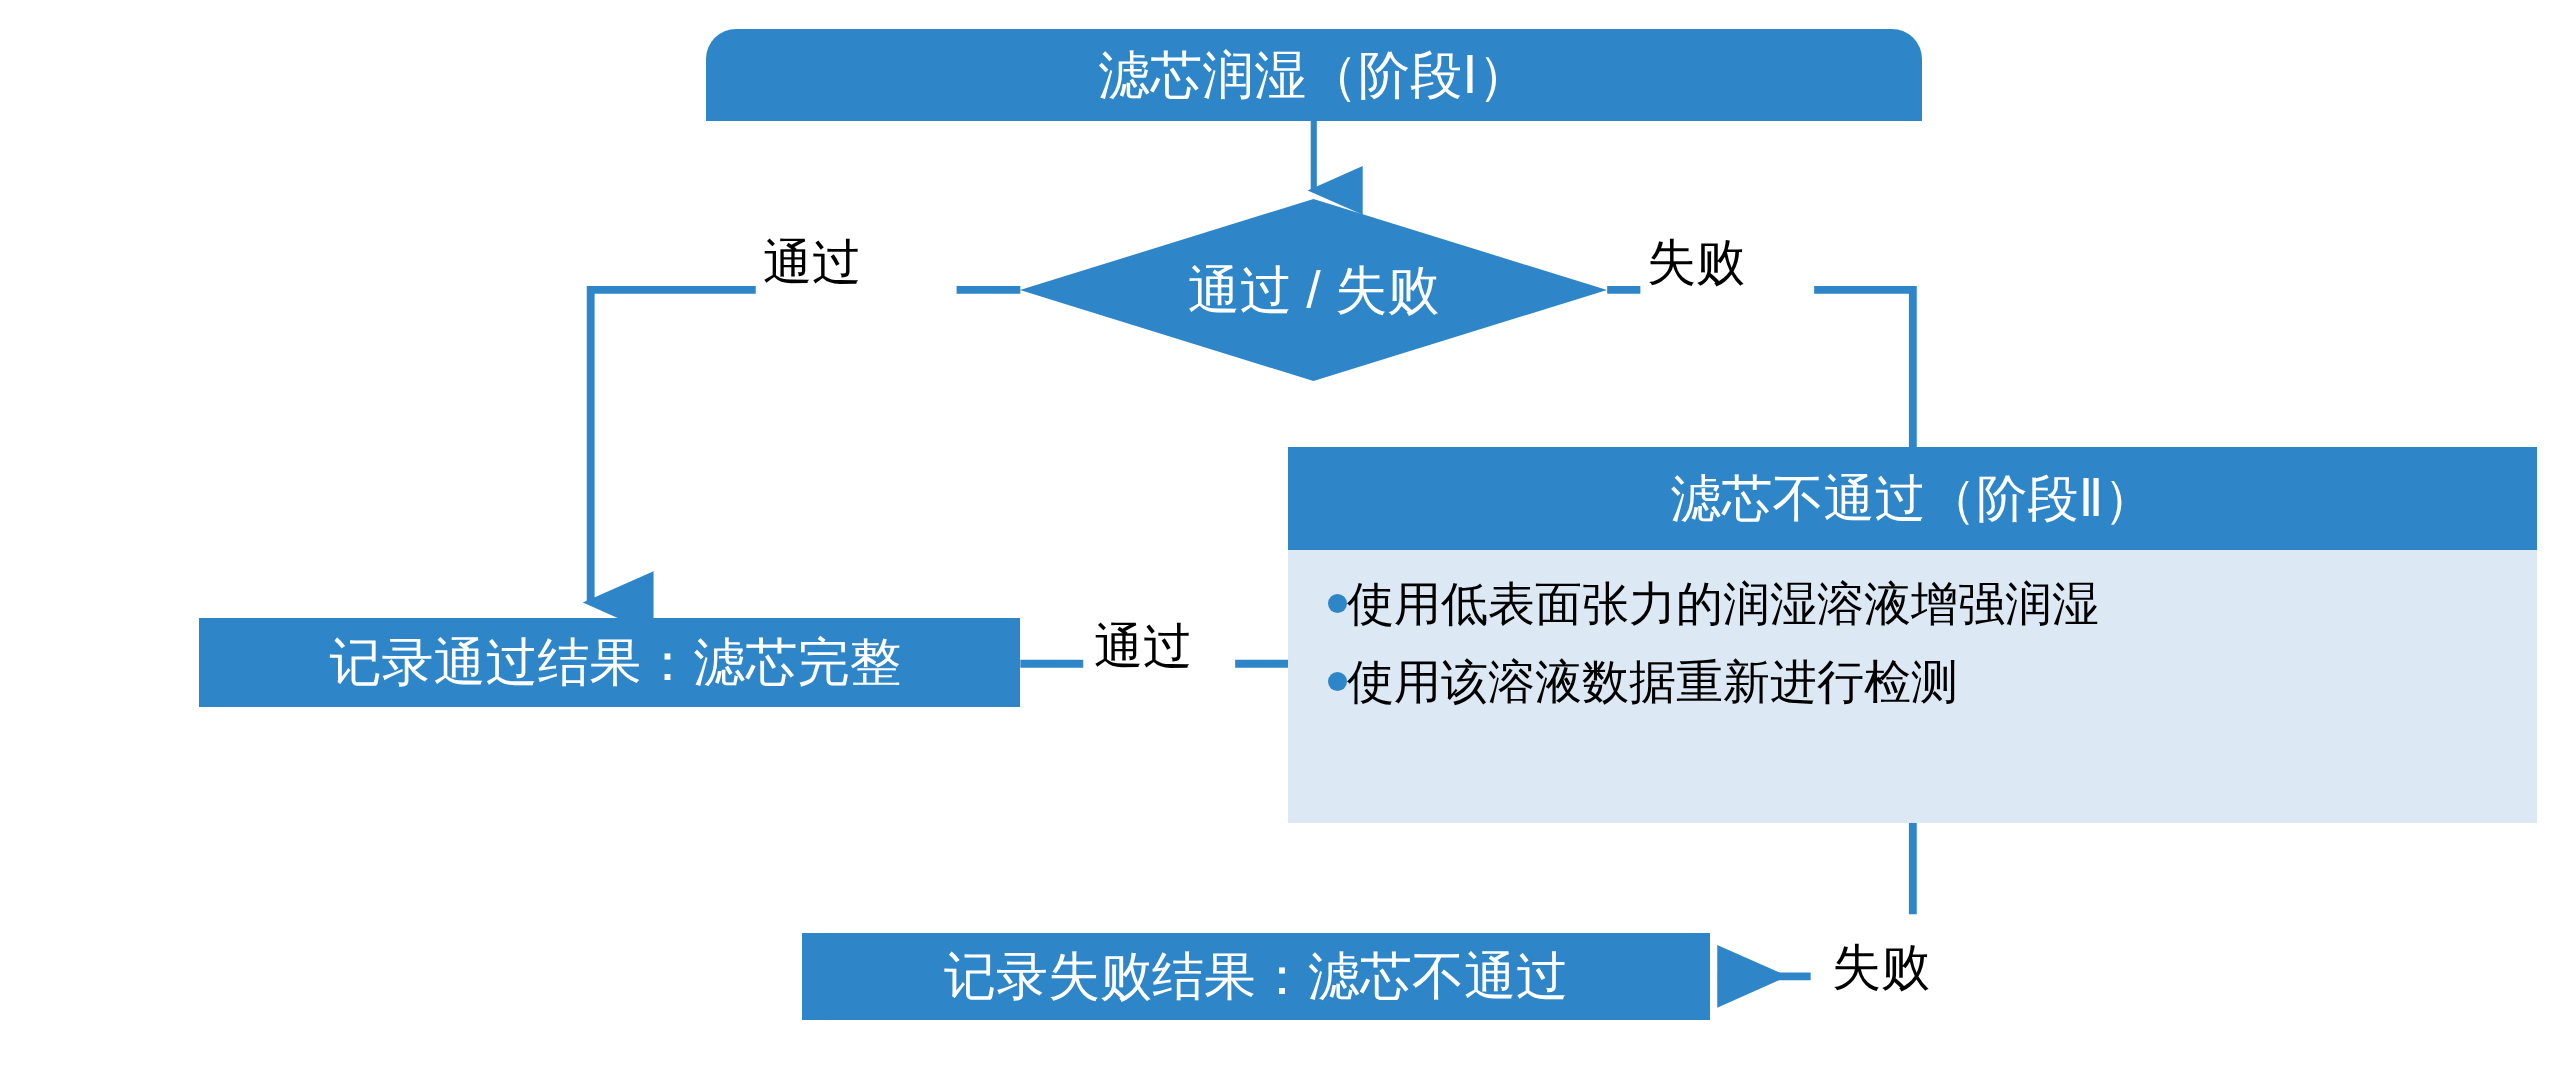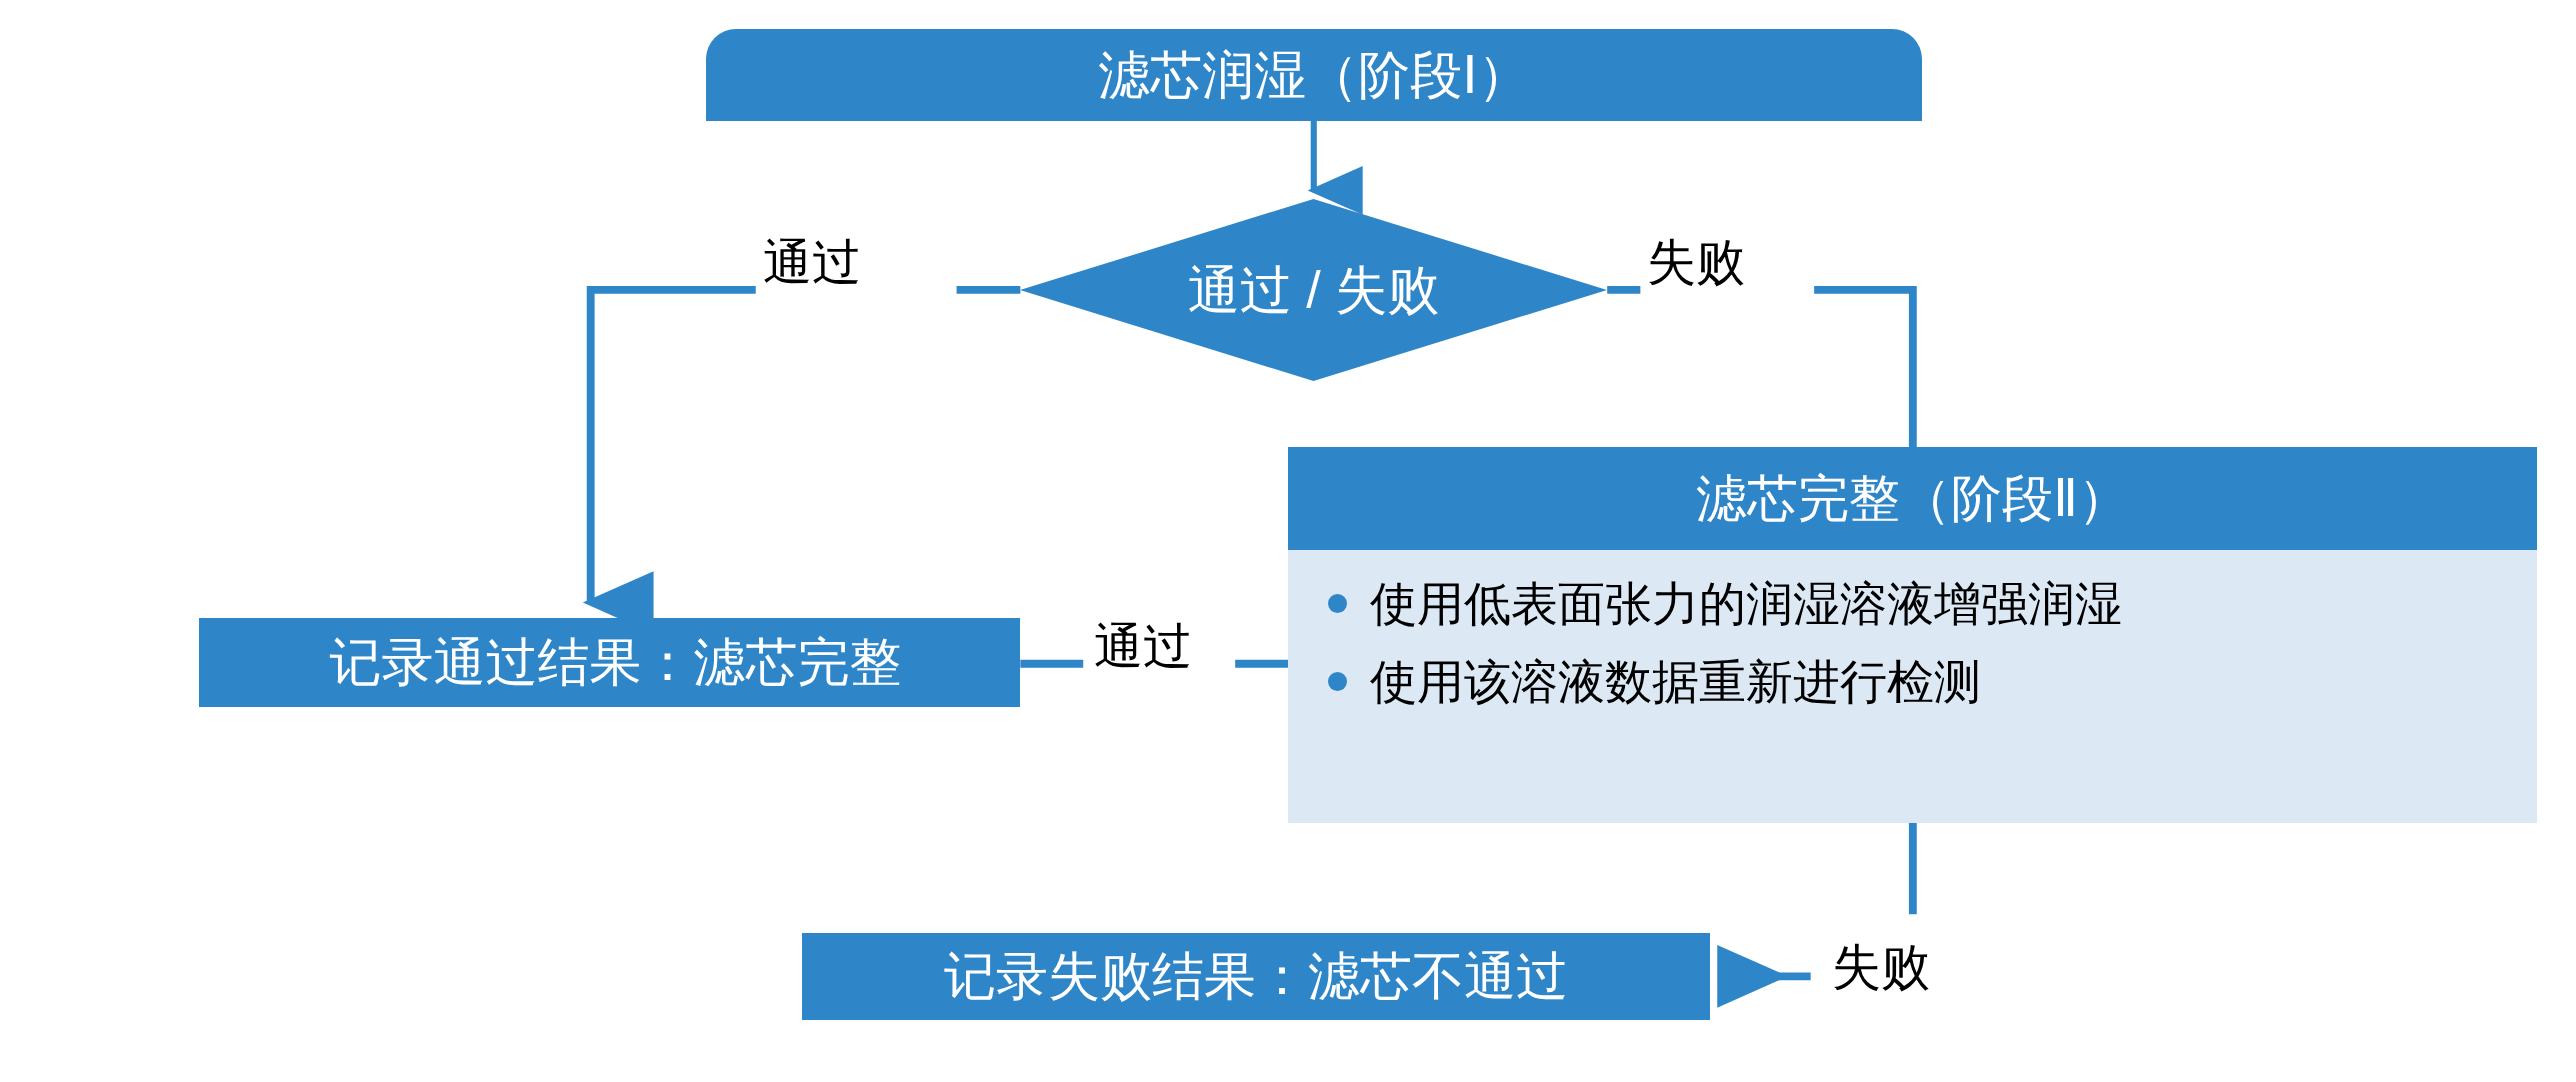--- a/index.html
+++ b/index.html
@@ -123,21 +123,20 @@
     padding: 12.2px 35px 0 40px;
     box-sizing: border-box;
     display: flex;
     flex-direction: column;
     justify-content: flex-start;
     gap: 26px;
   }
   .bullet-row {
     display: flex;
     align-items: center;
-    gap: 23px;
   }
   .bullet-dot {
     flex: 0 0 auto;
     width: 19px;
     height: 19px;
     border-radius: 50%;
     background: #2E86C9;
   }
   .bullet-text {
     font-size: 47px;
@@ -198,21 +197,21 @@
     <div class="diamond-shape"></div>
     <span class="node-label">通过 / 失败</span>
   </div>
 
   <div class="node node-solid" id="node-pass-result">
     <span class="node-label">记录通过结果：滤芯完整</span>
   </div>
 
   <div id="node-stage2">
     <div class="stage2-header">
-      <span class="node-label">滤芯完整（阶段Ⅱ）</span>
+      <span class="node-label">滤芯不通过（阶段Ⅱ）</span>
     </div>
     <div class="stage2-body">
       <div class="bullet-row">
         <span class="bullet-dot"></span>
         <span class="bullet-text">使用低表面张力的润湿溶液增强润湿</span>
       </div>
       <div class="bullet-row">
         <span class="bullet-dot"></span>
         <span class="bullet-text">使用该溶液数据重新进行检测</span>
       </div>

